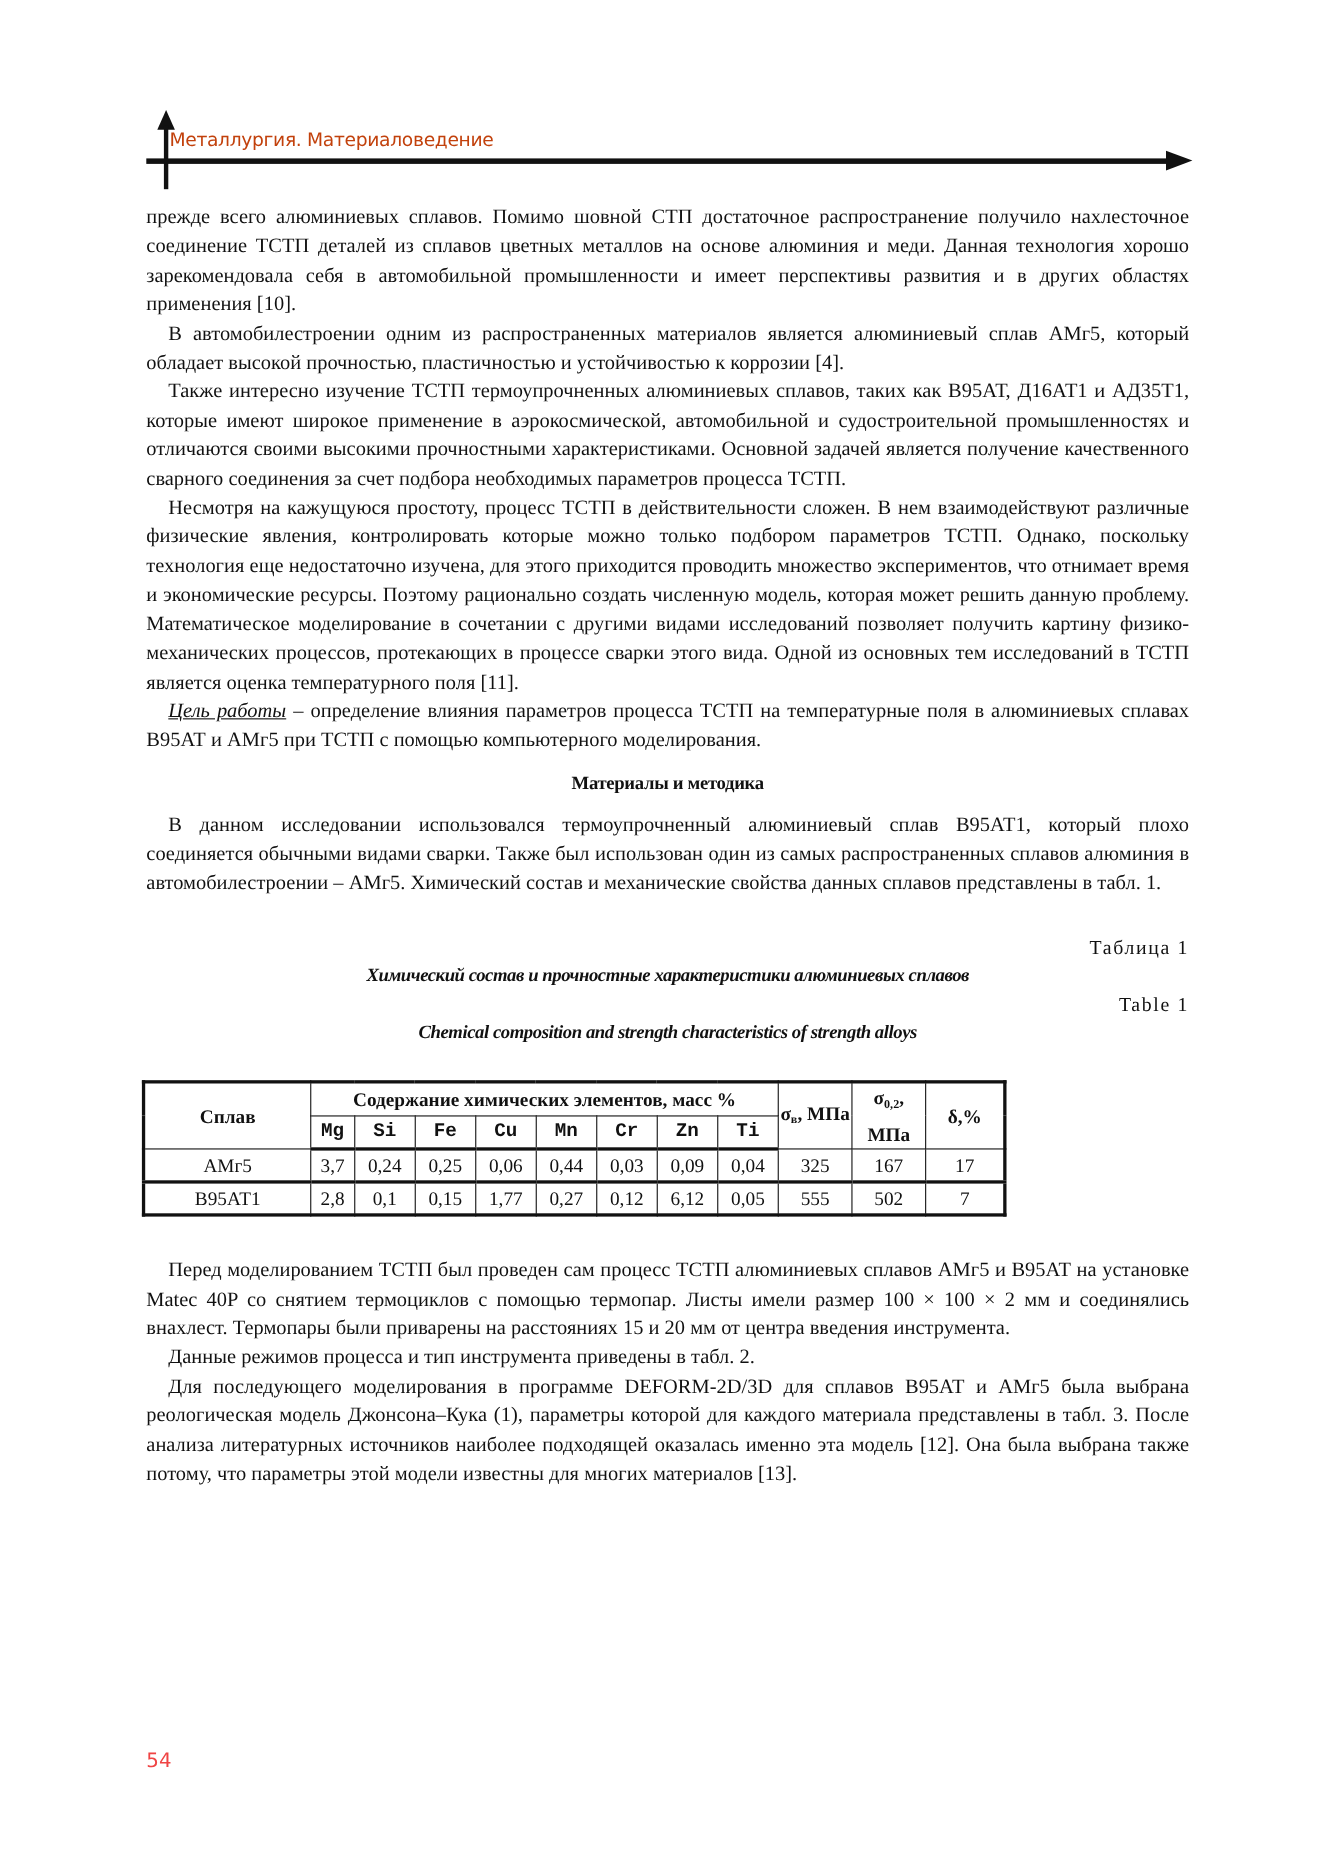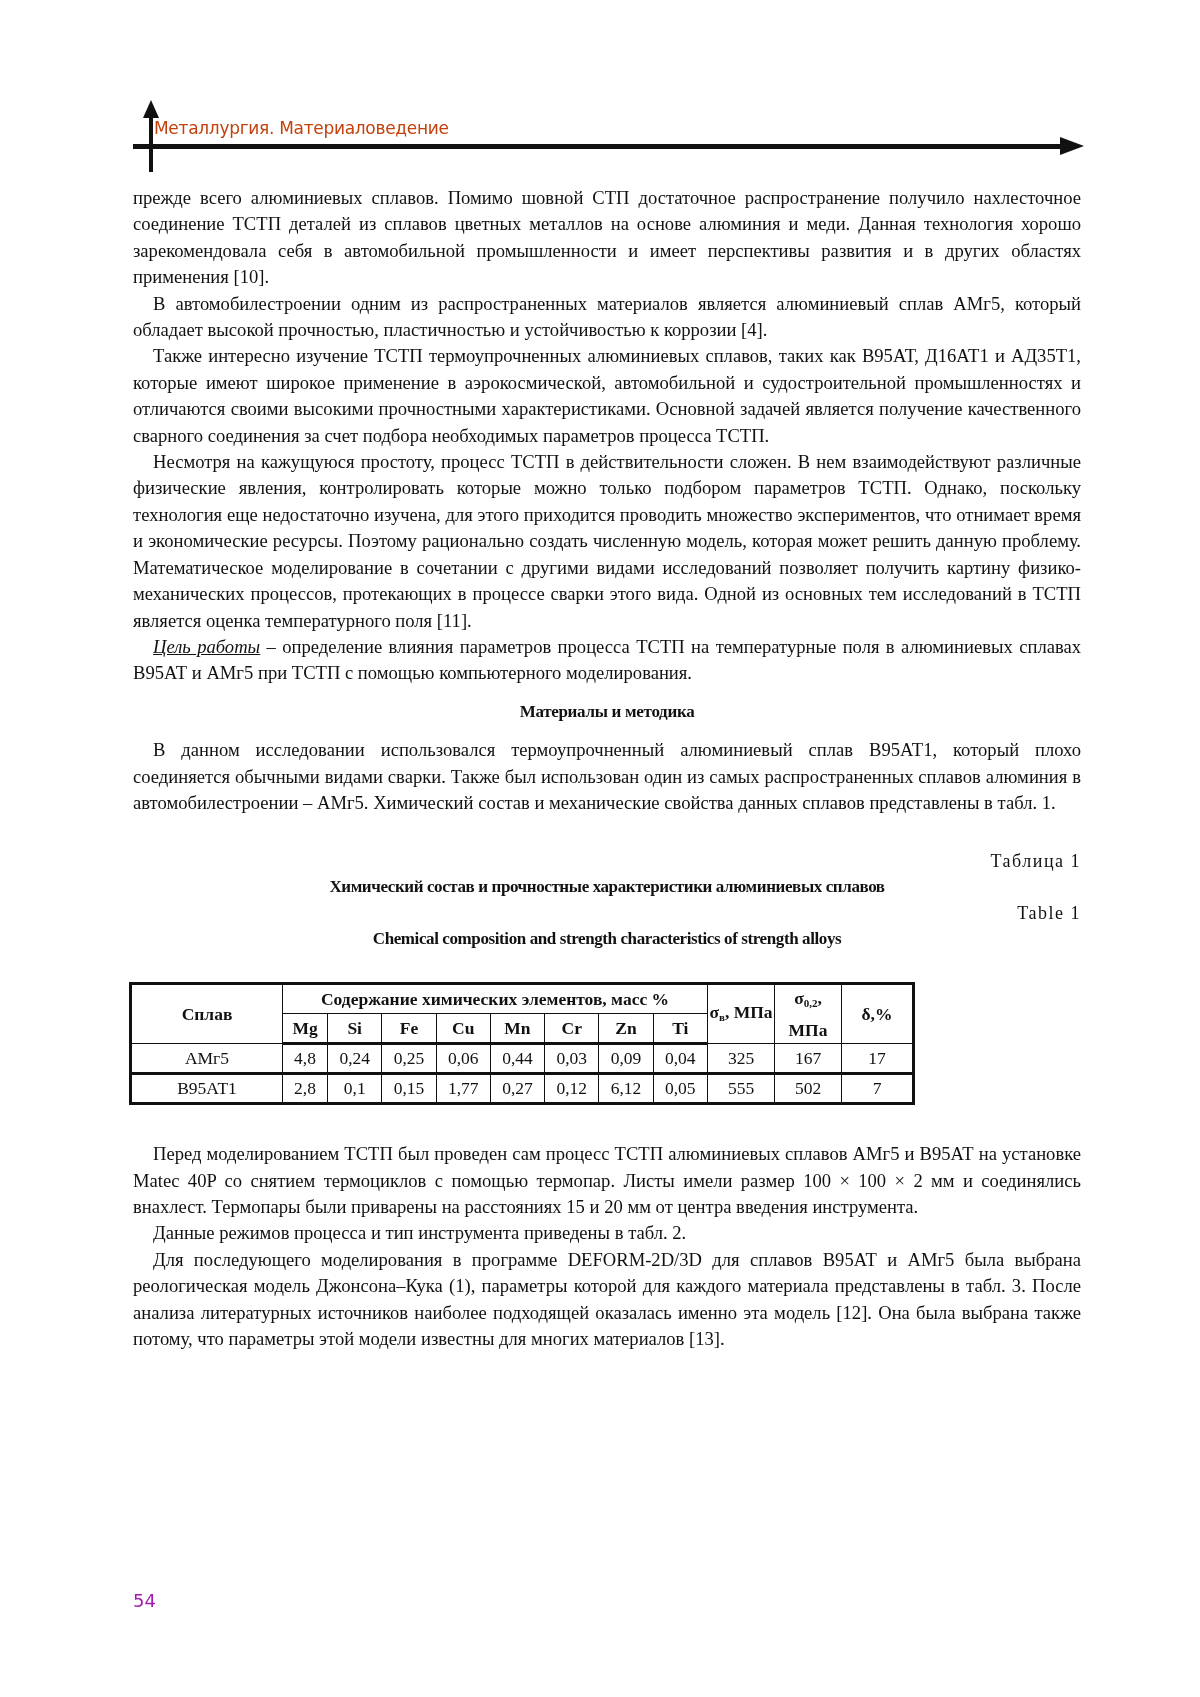--- a/index.html
+++ b/index.html
@@ -38,37 +38,37 @@
   .content p { margin: 0; text-indent: 20px; }
   .content p.noindent { text-indent: 0; }
   .content em { font-style: italic; text-decoration: underline; }
   .section-title {
     text-align: center; font-weight: bold; font-size: 17px; margin: 12px 0 12px 0;
     letter-spacing: -0.3px;
     font-family: Liberation Serif, serif;
   }
   .table-caption-block { margin-top: 32px; }
   .tab-num { text-align: right; font-size: 18px; letter-spacing: 1.5px; line-height: 26px; }
-  .tab-title { text-align: center; font-weight: bold; font-size: 17px; line-height: 26px; letter-spacing: -0.4px; }
+  .tab-title { text-align: center; font-weight: bold; font-size: 17px; line-height: 26px; letter-spacing: -0.4px; font-style: italic; }
   table.data {
     border-collapse: collapse; width: 786px; margin-top: 30px; margin-left: -4px;
     font-size: 17.5px; text-align: center;
     border: 3px solid #111;
   }
   table.data th, table.data td {
     border: 1.5px solid #111; padding: 0; height: 27px;
   }
   table.data th { font-weight: bold; }
-  table.data thead tr:last-child th { border-bottom: 3px solid #111; }
+  table.data thead tr:last-child th { border-bottom: 3px solid #111; font-family: Liberation Mono, monospace; }
   table.data tbody tr:first-child td { border-bottom: 3px solid #111; }
   .sub { font-size: 11px; vertical-align: -3px; }
   .after-table { margin-top: 36px; }
   .page-num {
     position: absolute; left: 133px; top: 1590px;
-    font-family: "DejaVu Sans", sans-serif; font-size: 18px; color: #a21caf; text-align: center;
+    font-family: "DejaVu Sans", sans-serif; font-size: 18px; color: #ef4444; text-align: center;
   }
 </style>
 </head>
 <body>
 
 <div class="header">
   <div class="vline-arrow"></div>
   <div class="vline"></div>
   <div class="hline"></div>
   <div class="harrow"></div>
@@ -109,21 +109,21 @@
         <th>Cu</th>
         <th>Mn</th>
         <th>Cr</th>
         <th>Zn</th>
         <th>Ti</th>
       </tr>
     </thead>
     <tbody>
       <tr>
         <td>АМг5</td>
-        <td>4,8</td>
+        <td>3,7</td>
         <td>0,24</td>
         <td>0,25</td>
         <td>0,06</td>
         <td>0,44</td>
         <td>0,03</td>
         <td>0,09</td>
         <td>0,04</td>
         <td>325</td>
         <td>167</td>
         <td>17</td>

